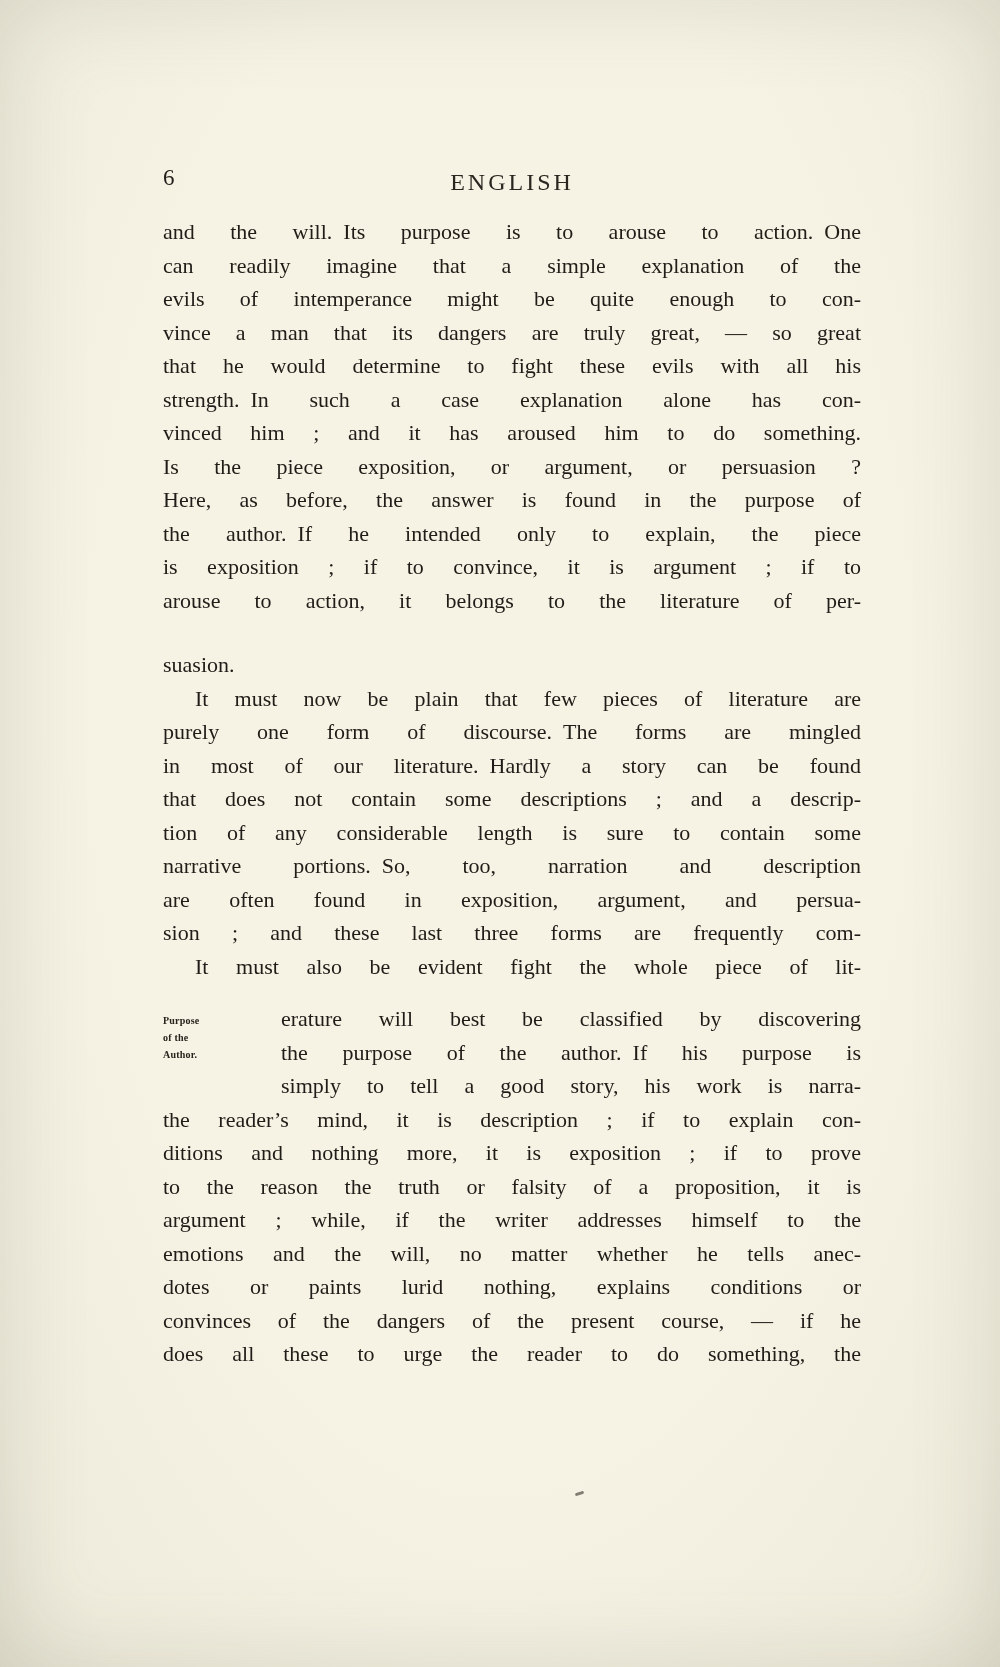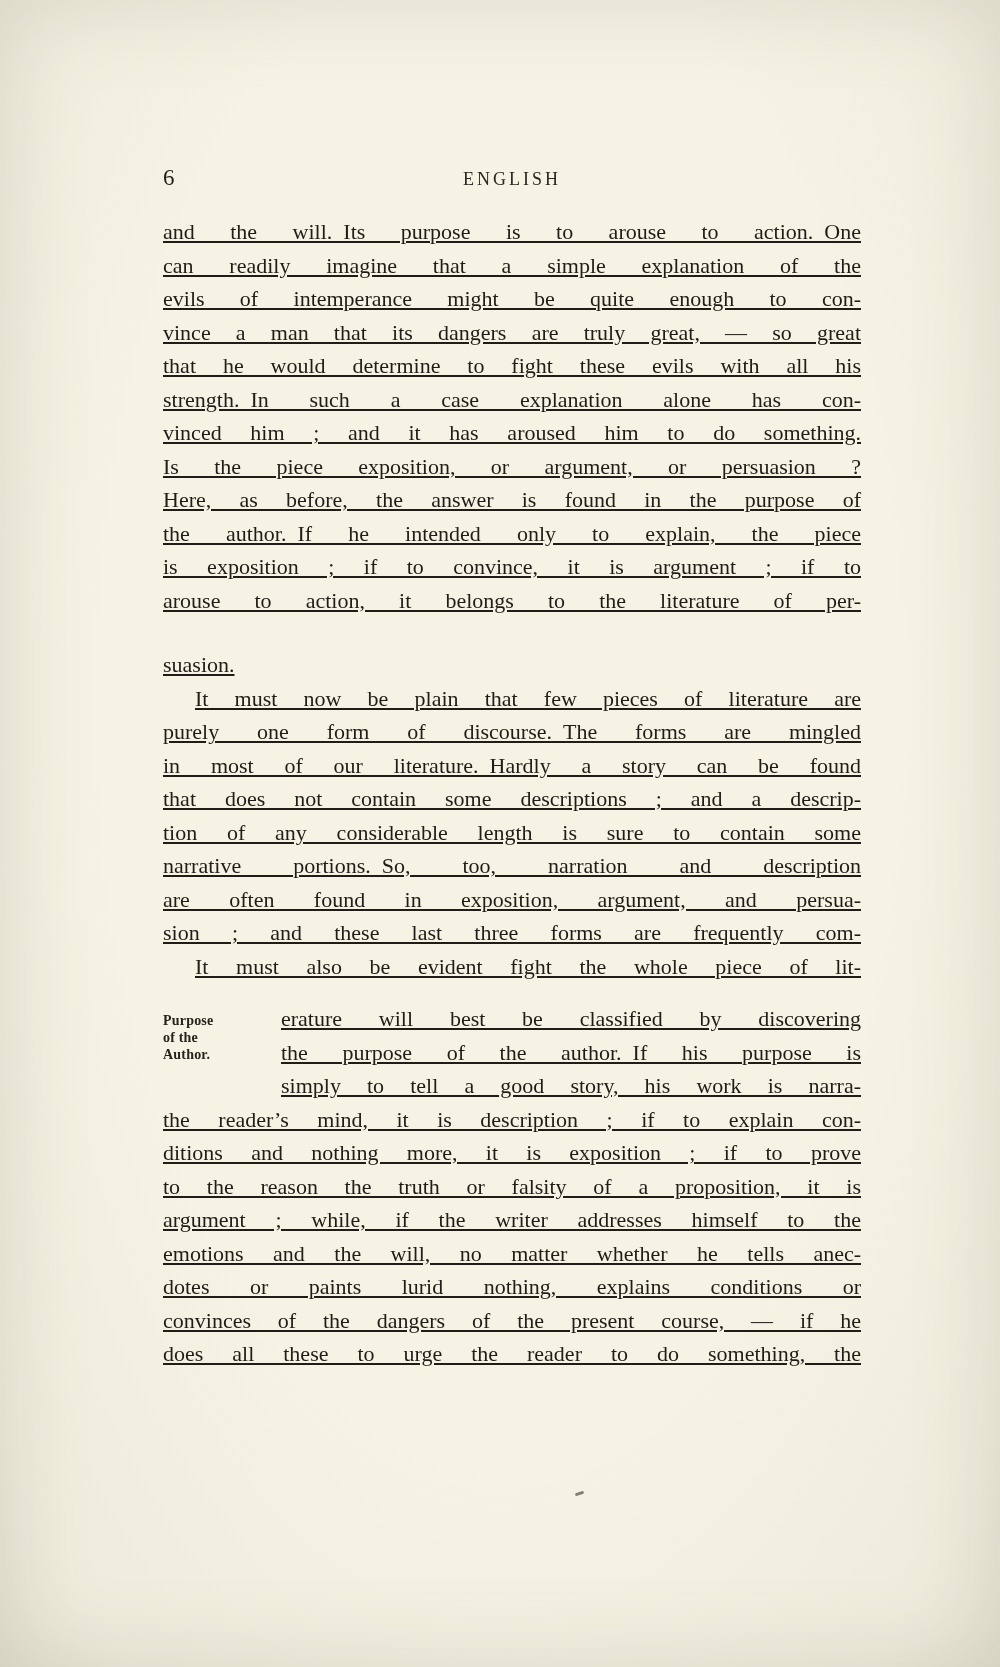--- a/index.html
+++ b/index.html
@@ -26,42 +26,41 @@
     position: absolute;
     top: 165px; left: 163px; width: 698px; height: 28px;
   }
   .page-number {
     position: absolute; left: 0; top: 0;
     font-size: 23px; line-height: 26px;
   }
   .running-header {
     position: absolute; left: 0; right: 0; top: 4px;
     text-align: center;
-    font-size: 18px; letter-spacing: 3px;
+    font-size: 24px; letter-spacing: 3px;
     color: #2a2620;
   }
   .text-block {
     position: absolute;
     top: 215px; left: 163px; width: 698px;
     font-size: 22px; line-height: 33.5px;
     color: #201d18;
   }
   .line {
     text-align: justify;
     -moz-text-align-last: justify;
     text-align-last: justify;
-    text-decoration: underline;
   }
   .line.first { text-indent: 32px; }
   .line.last  { text-align-last: left; margin-top: 31px; -moz-text-align-last: left; }
   .sidenote-row { display: flex; }
   .sidenote {
     flex: 0 0 118px; width: 118px;
     padding-top: 29px;
-    font-size: 14px; font-weight: bold;
+    font-size: 10px; font-weight: bold;
     line-height: 17px;
     letter-spacing: .2px;
     color: #26221c;
   }
   .indented-lines { flex: 1 1 auto; min-width: 0; margin-top: 19px; }
   .scan-mark {
     position: absolute;
     left: 575px; top: 1492px;
     width: 9px; height: 3px;
     background: #5a564b;

